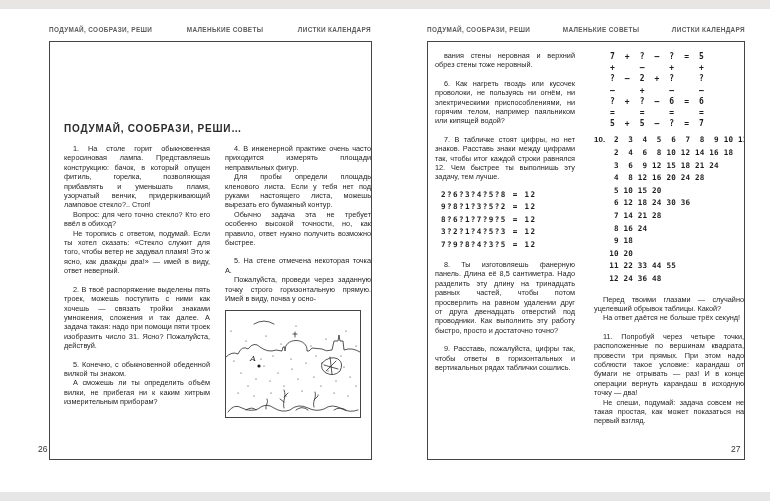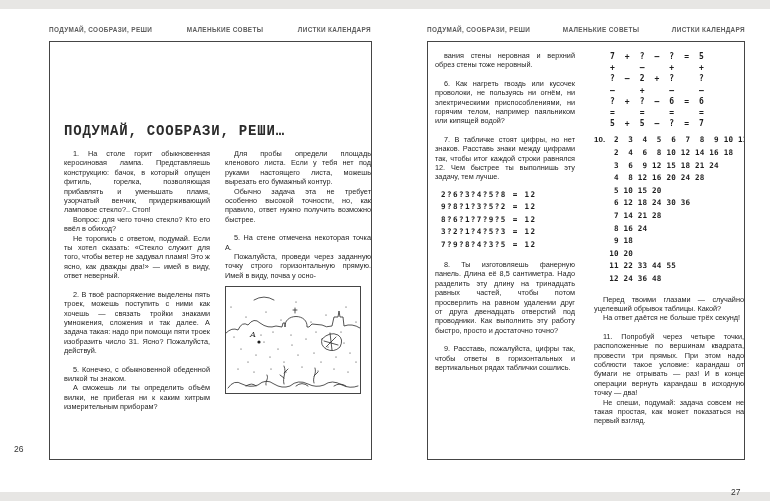--- a/index.html
+++ b/index.html
@@ -19,25 +19,25 @@
   }
 
   .page{
     position:absolute;top:41px;height:419px;border:1.4px solid #454545;background:#fff;
     box-sizing:border-box;overflow:hidden;
   }
   .page.left{left:49px;width:323px;}
   .page.right{left:427px;width:318px;}
 
   .page-number{position:absolute;font-size:8.5px;color:#333;}
-  .page-number.left{left:14px;top:444px;}
-  .page-number.right{left:731px;top:444px;margin-top:43px;}
+  .page-number.left{left:38px;top:444px;}
+  .page-number.right{left:731px;top:444px;}
 
   .title{
-    margin:81px 0 10px 14px;font-size:14px;font-weight:bold;letter-spacing:.8px;color:#2b2b2b;font-family:Liberation Mono, monospace;
+    margin:81px 0 10px 14px;font-size:10px;font-weight:bold;letter-spacing:.8px;color:#2b2b2b;
   }
 
   .cols{display:flex;}
   .page.left  .cols{padding:0 0 0 14px;gap:15px;}
   .page.right .cols{padding:9px 0 0 7px;gap:19px;}
   .col{width:146px;}
   .page.right .col{width:150px;}
 
   p.para{
     margin:0;font-size:7.3px;line-height:9.4px;text-align:justify;text-indent:9px;color:#262626;
@@ -93,20 +93,21 @@
   <div class="cols">
     <div class="col">
       <p class="para">1. На столе горит обыкновенная керосиновая лампа. Представляешь конструкцию: бачок, в который опущен фитиль, горелка, позволяющая прибавлять и уменьшать пламя, узорчатый венчик, придерживающий ламповое стекло?.. Стоп!</p>
       <p class="para">Вопрос: для чего точно стекло? Кто его ввёл в обиход?</p>
       <p class="para">Не торопись с ответом, подумай. Если ты хотел сказать: «Стекло служит для того, чтобы ветер не задувал пламя! Это ж ясно, как дважды два!» — имей в виду, ответ неверный.</p>
       <p class="para task">2. В твоё распоряжение выделены пять троек, можешь поступить с ними как хочешь — связать тройки знаками умножения, сложения и так далее. А задача такая: надо при помощи пяти троек изобразить число 31. Ясно? Пожалуйста, действуй.</p>
       <p class="para task">5. Конечно, с обыкновенной обеденной вилкой ты знаком.</p>
       <p class="para">А сможешь ли ты определить объём вилки, не прибегая ни к каким хитрым измерительным приборам?</p>
     </div>
     <div class="col">
+      <p class="para">4. В инженерной практике очень часто приходится измерять площади неправильных фигур.</p>
       <p class="para">Для пробы определи площадь кленового листа. Если у тебя нет под руками настоящего листа, можешь вырезать его бумажный контур.</p>
       <p class="para">Обычно задача эта не требует особенно высокой точности, но, как правило, ответ нужно получить возможно быстрее.</p>
       <p class="para task">5. На стене отмечена некоторая точка А.</p>
       <p class="para">Пожалуйста, проведи через заданную точку строго горизонтальную прямую. Имей в виду, почва у осно-</p>
       <div class="illustration">
         <svg width="134" height="106" viewBox="0 0 134 106" fill="none" stroke="#2a2a2a" stroke-width="0.8" stroke-linecap="round">
 
           <path d="M28 13 Q38 7 48 13"></path>
 
           <path d="M0 46 Q6 40 12 43 Q16 34 22 38 Q28 30 34 36 Q42 42 50 39 L56 40 L57 36 L59 36 L59 40

